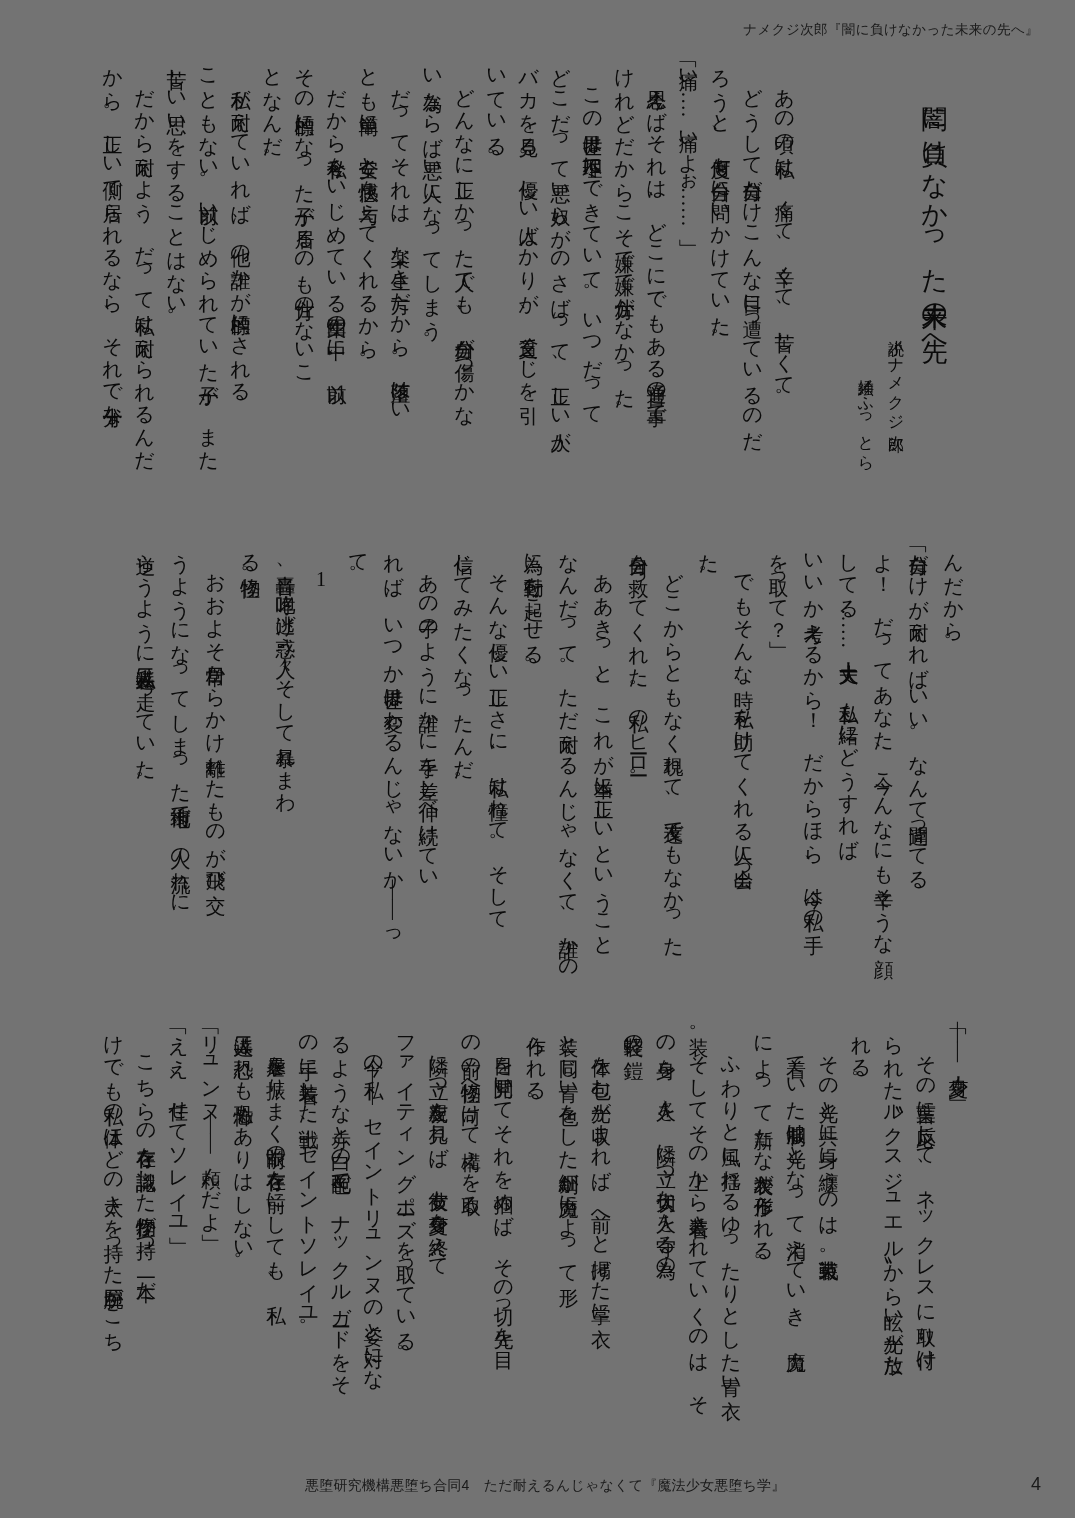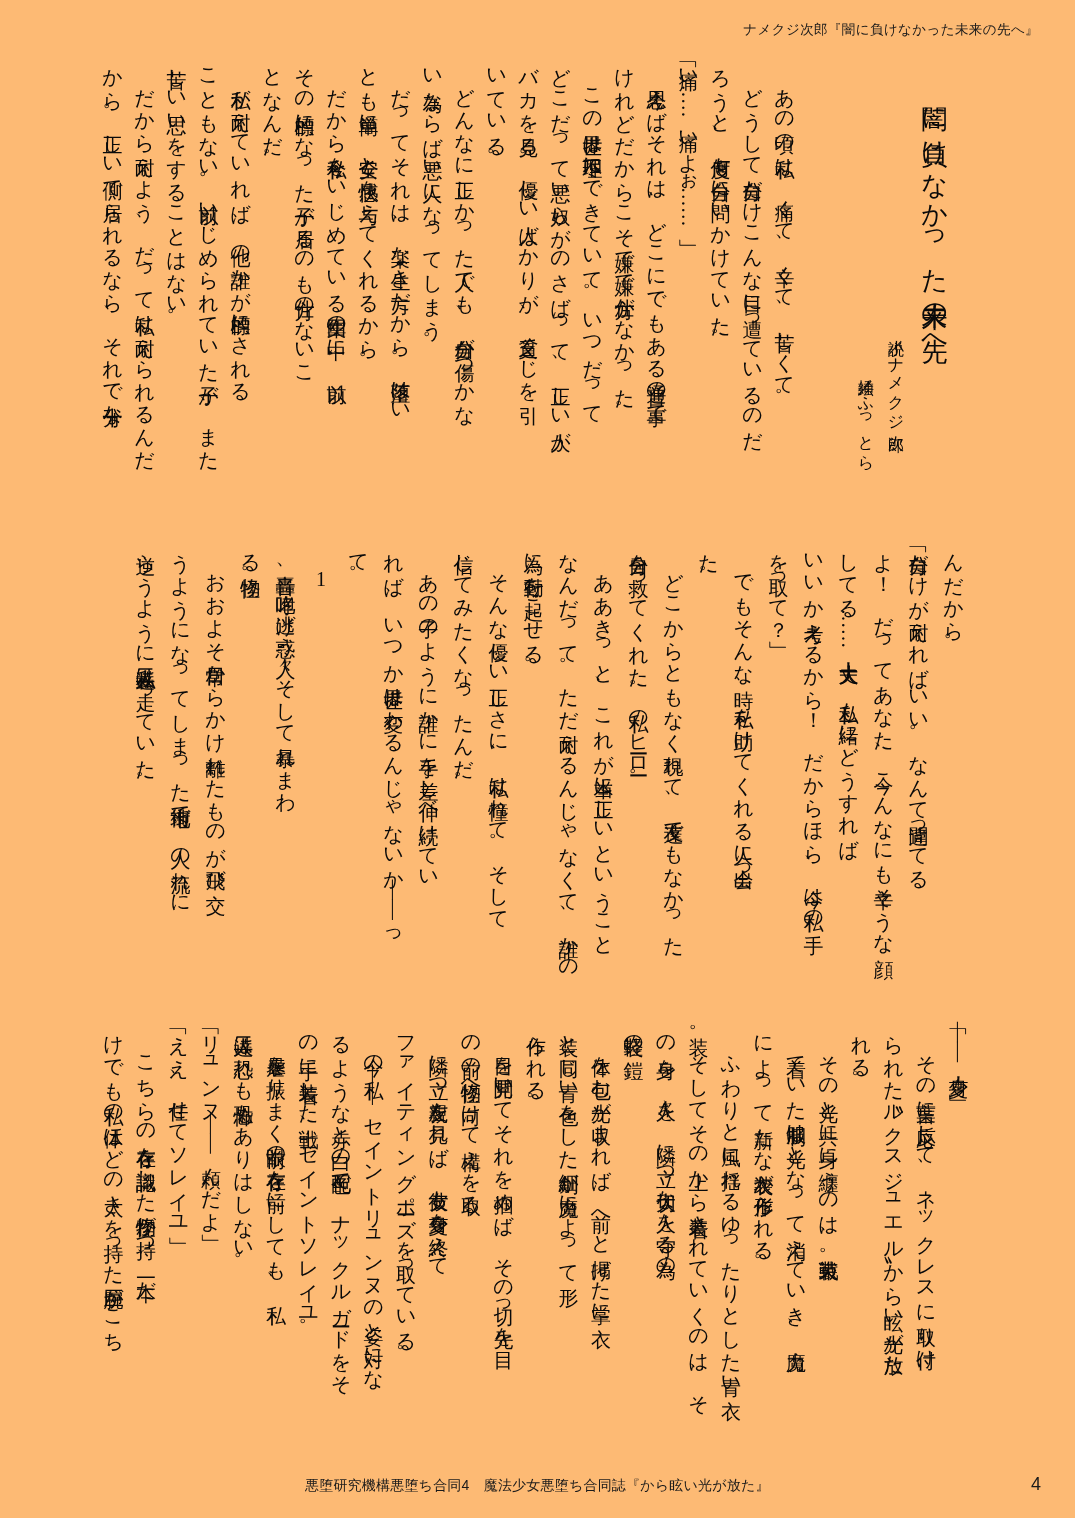--- a/index.html
+++ b/index.html
@@ -2,21 +2,21 @@
 <html lang="ja"><head>
 <meta charset="utf-8">
 <style>
   * { margin: 0; padding: 0; box-sizing: border-box; }
   html, body { background: #e8e8e8; }
   .page {
     position: relative;
     width: 1075px;
     height: 1518px;
     margin: 0 auto;
-    background: #fdba74;
+    background: #737373;
     color: #0a0a0a;
     font-family: "Liberation Serif", "DejaVu Serif", serif;
     overflow: hidden;
   }
   .running-header {
     position: absolute;
     top: 21px;
     right: 36px;
     font-family: "Liberation Sans", "DejaVu Sans", sans-serif;
     font-size: 13.5px;
@@ -173,17 +173,17 @@
         <p class="col">の手に装着した戦士、セイントソレイユ。</p>
         <p class="col">　暴虐を振りまく眼前の存在を前にしても、私</p>
         <p class="col">達二人は恐れも恐怖もありはしない。</p>
         <p class="col">「リュンヌ――頼んだよ」</p>
         <p class="col">「ええ、任せてソレイユ」</p>
         <p class="col">　こちらの存在を認識した怪物が持つ、一本だ</p>
         <p class="col">けでも私の体ほどの太さを持った巨腕がこち</p>
       </div>
   </div>
 
-  <div class="footer">悪堕研究機構悪堕ち合同4　魔法少女悪堕ち合同誌『から眩い光が放た』</div>
+  <div class="footer">悪堕研究機構悪堕ち合同4　ただ耐えるんじゃなくて『魔法少女悪堕ち学』</div>
 
   <div class="page-number">4</div>
 
 </div>
 
 </body></html>

